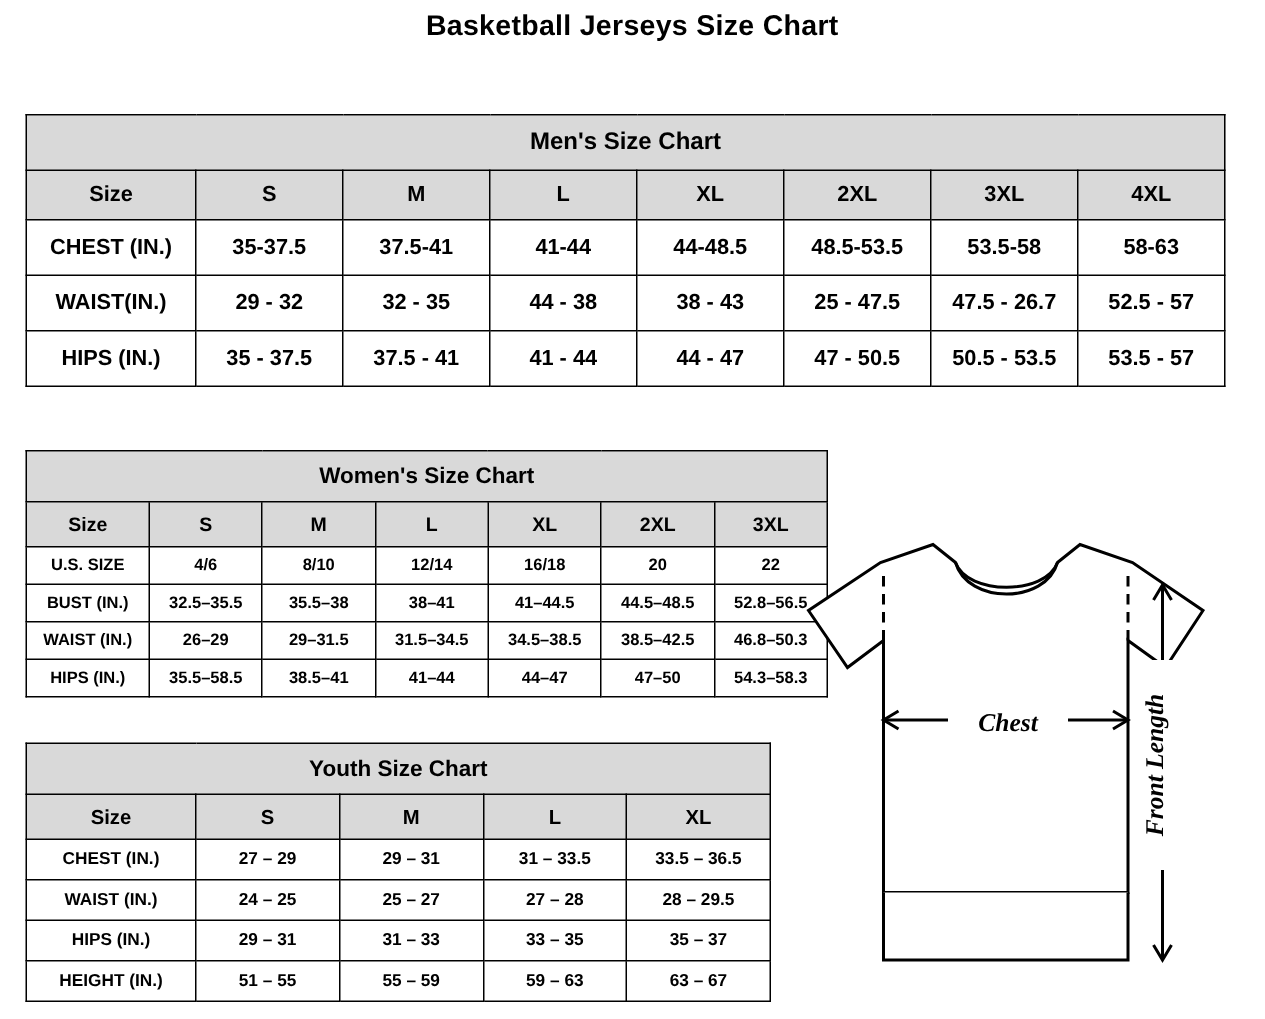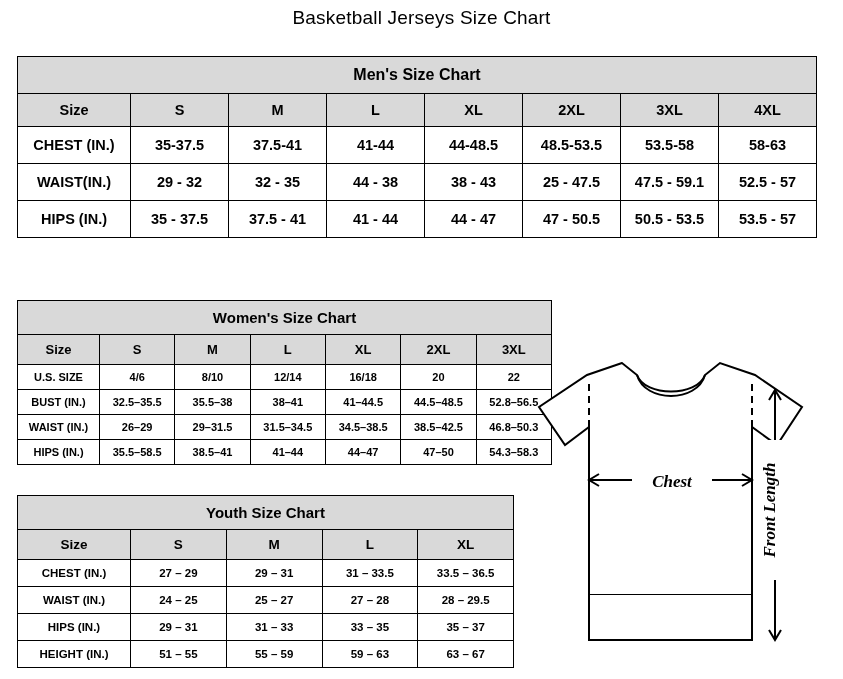--- a/index.html
+++ b/index.html
@@ -11,21 +11,21 @@
     height: 679px;
     background: #ffffff;
     font-family: "Liberation Sans", sans-serif;
     color: #000000;
     position: relative;
     overflow: hidden;
   }
   #page-title {
     text-align: center;
     font-size: 19px;
-    font-weight: normal;
+    font-weight: bold;
     padding-top: 7px;
     letter-spacing: 0.2px;
   }
 
   table {
     border-collapse: collapse;
     table-layout: fixed;
   }
   table td, table th {
     border: 1px solid #000000;
@@ -41,21 +41,21 @@
   }
   .head-row td {
     background: #d9d9d9;
     font-weight: bold;
   }
 
   
   #mens-chart {
     position: absolute;
     left: 17px;
-    top: 56px;
+    top: 76px;
     width: 800px;
   }
   #mens-chart .chart-title td { font-size: 16px; padding: 9px 0; }
   #mens-chart .head-row td { font-size: 14.5px; padding: 8px 0; }
   #mens-chart tbody td { font-size: 14.5px; padding: 10px 2px; }
   #mens-chart col.lbl { width: 113px; }
 
   
   #womens-chart {
     position: absolute;
@@ -138,21 +138,21 @@
       <td>53.5-58</td>
       <td>58-63</td>
     </tr>
     <tr>
       <td>WAIST(IN.)</td>
       <td>29 - 32</td>
       <td>32 - 35</td>
       <td>44 - 38</td>
       <td>38 - 43</td>
       <td>25 - 47.5</td>
-      <td>47.5 - 59.1</td>
+      <td>47.5 - 26.7</td>
       <td>52.5 - 57</td>
     </tr>
     <tr>
       <td>HIPS (IN.)</td>
       <td>35 - 37.5</td>
       <td>37.5 - 41</td>
       <td>41 - 44</td>
       <td>44 - 47</td>
       <td>47 - 50.5</td>
       <td>50.5 - 53.5</td>

